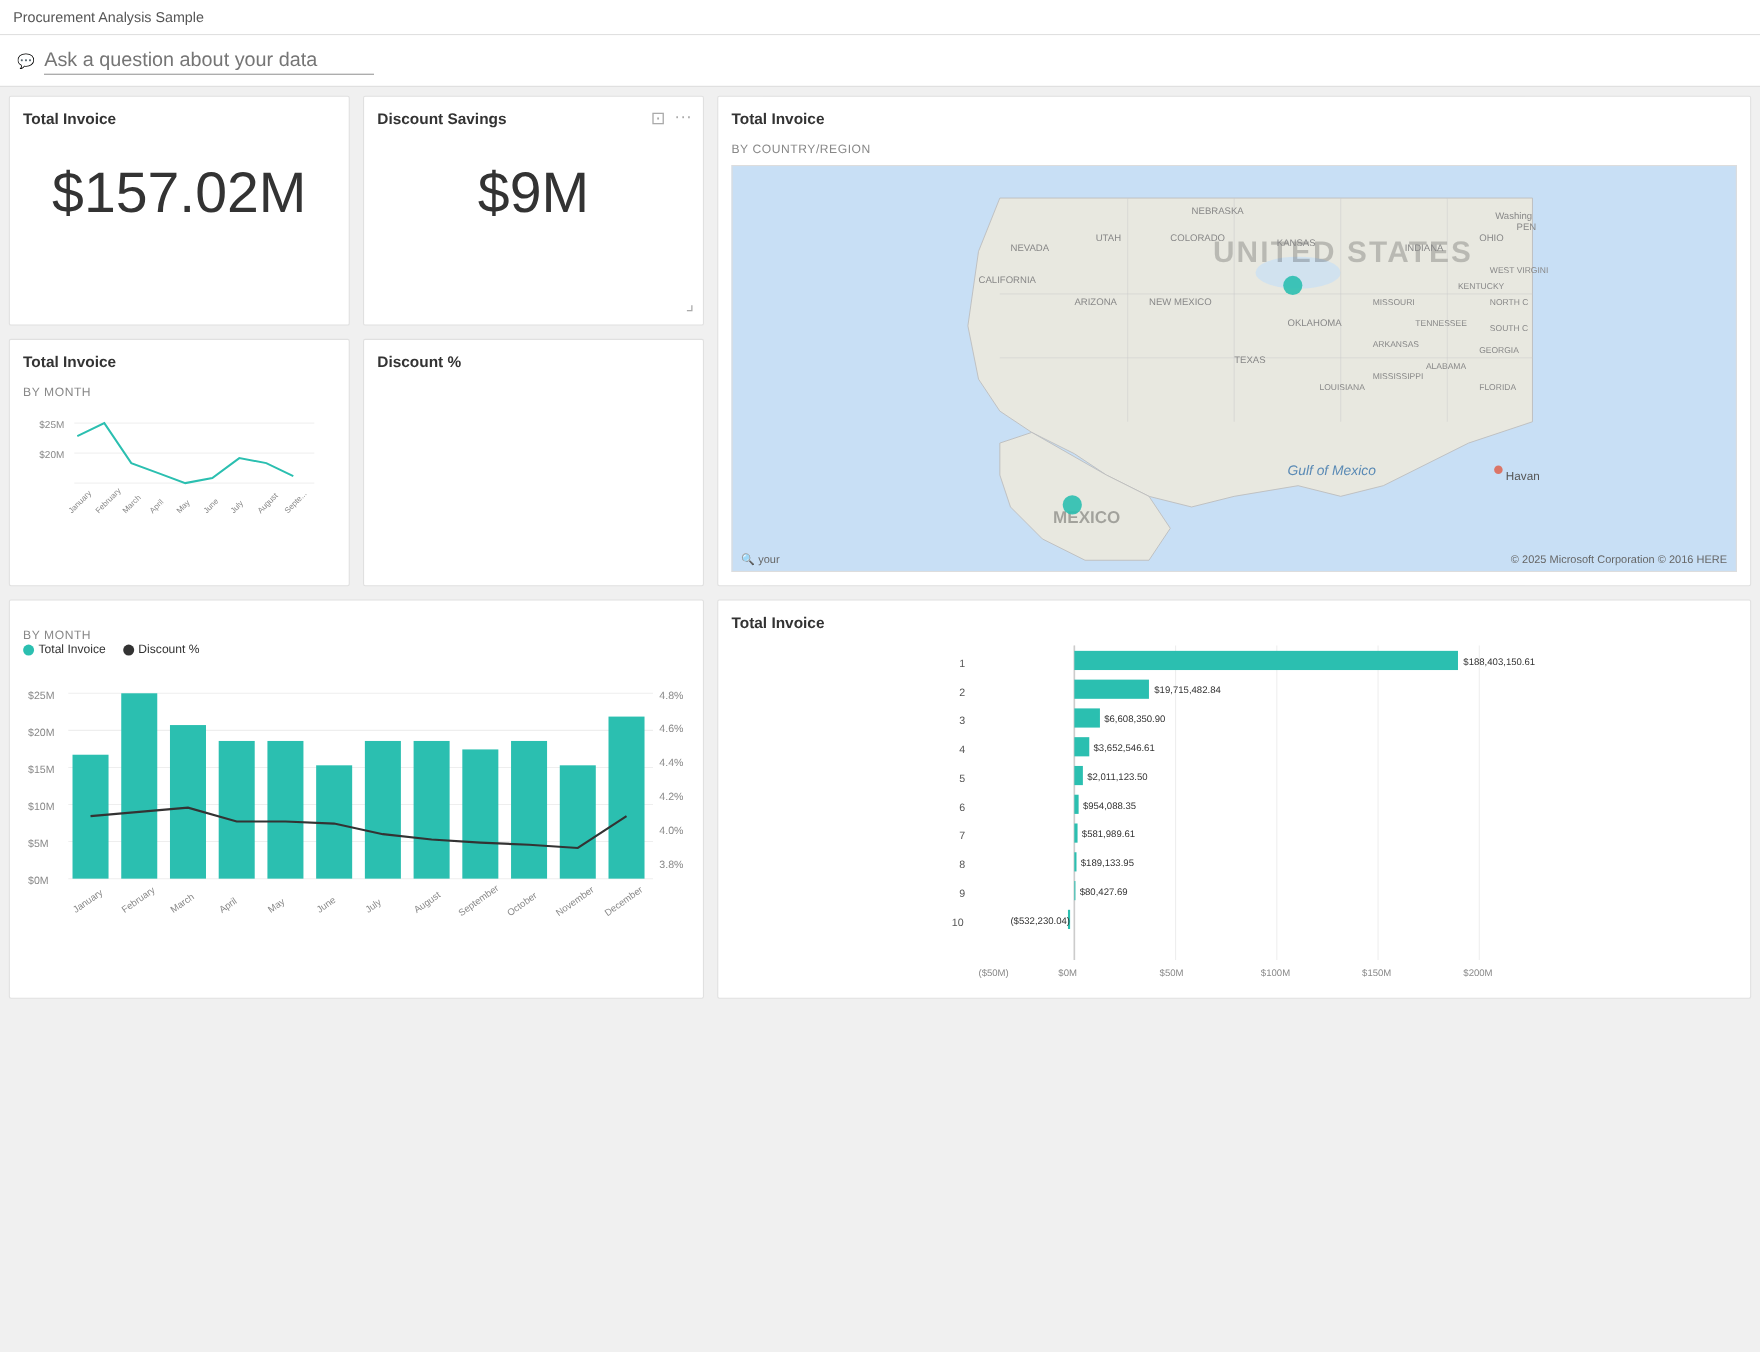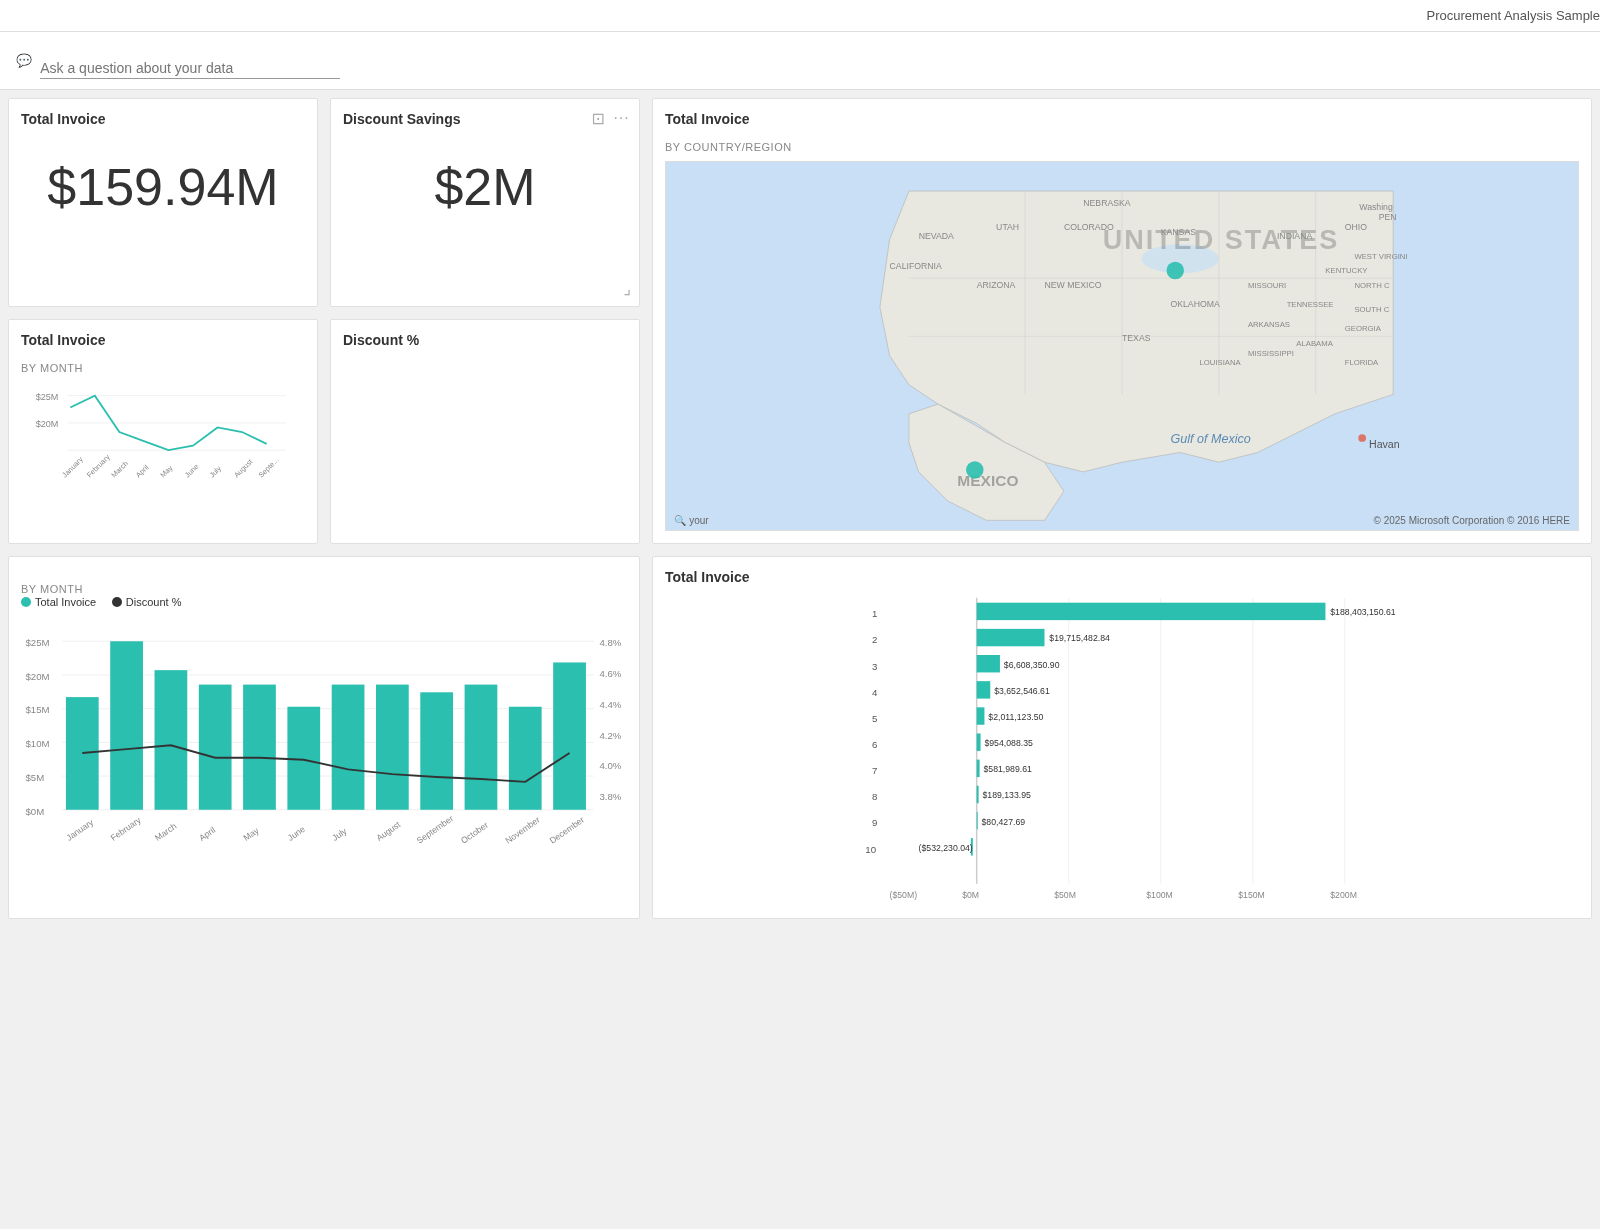--- a/index.html
+++ b/index.html
@@ -4,43 +4,41 @@
   <style>
     * { box-sizing: border-box; margin: 0; padding: 0; }
     body {
       font-family: 'Segoe UI', Arial, sans-serif;
       background: #f0f0f0;
       font-size: 13px;
       color: #333;
     }
     .app-header {
       background: #fff;
-      padding: 8px 0;
+      padding: 8px 12px;
       border-bottom: 1px solid #ddd;
       font-size: 13px;
       color: #555;
-      text-align: right;
     }
     .qa-bar {
       background: #fff;
       padding: 10px 16px;
       border-bottom: 1px solid #ddd;
       display: flex;
       align-items: center;
       gap: 8px;
     }
     .qa-bar input {
       border: none;
       border-bottom: 1px solid #999;
       outline: none;
-      font-size: 14px;
+      font-size: 18px;
       color: #555;
       width: 300px;
       padding: 2px 0;
-      margin-top: 16px;
     }
     .dashboard {
       padding: 8px;
       display: grid;
       grid-template-columns: 310px 310px 1fr;
       grid-template-rows: auto auto auto;
       gap: 12px;
     }
     .card {
       background: #fff;
@@ -195,30 +193,30 @@
 
 <div class="qa-bar">
   <span>💬</span>
   <input type="text" placeholder="Ask a question about your data" style="">
 </div>
 
 <div class="dashboard">
 
   <div class="card card-total-invoice">
     <div class="card-title">Total Invoice</div>
-    <div class="big-number">$159.94M</div>
+    <div class="big-number">$157.02M</div>
   </div>
 
   <div class="card card-discount-savings">
     <div class="card-title">Discount Savings</div>
     <div class="card-icons">
       <span style="cursor:pointer;">⊡</span>
       <span style="cursor:pointer;">···</span>
     </div>
-    <div class="big-number">$2M</div>
+    <div class="big-number">$9M</div>
     <div style="position:absolute;bottom:8px;right:8px;color:#aaa;font-size:16px;">⌟</div>
   </div>
 
   <div class="card card-map">
     <div class="card-title">Total Invoice</div>
     <div class="card-subtitle">BY COUNTRY/REGION</div>
     <div class="map-container">
       <svg class="map-svg" viewBox="0 0 600 380" xmlns="http://www.w3.org/2000/svg">
 
         <rect width="600" height="380" fill="#c8dff5"></rect>

